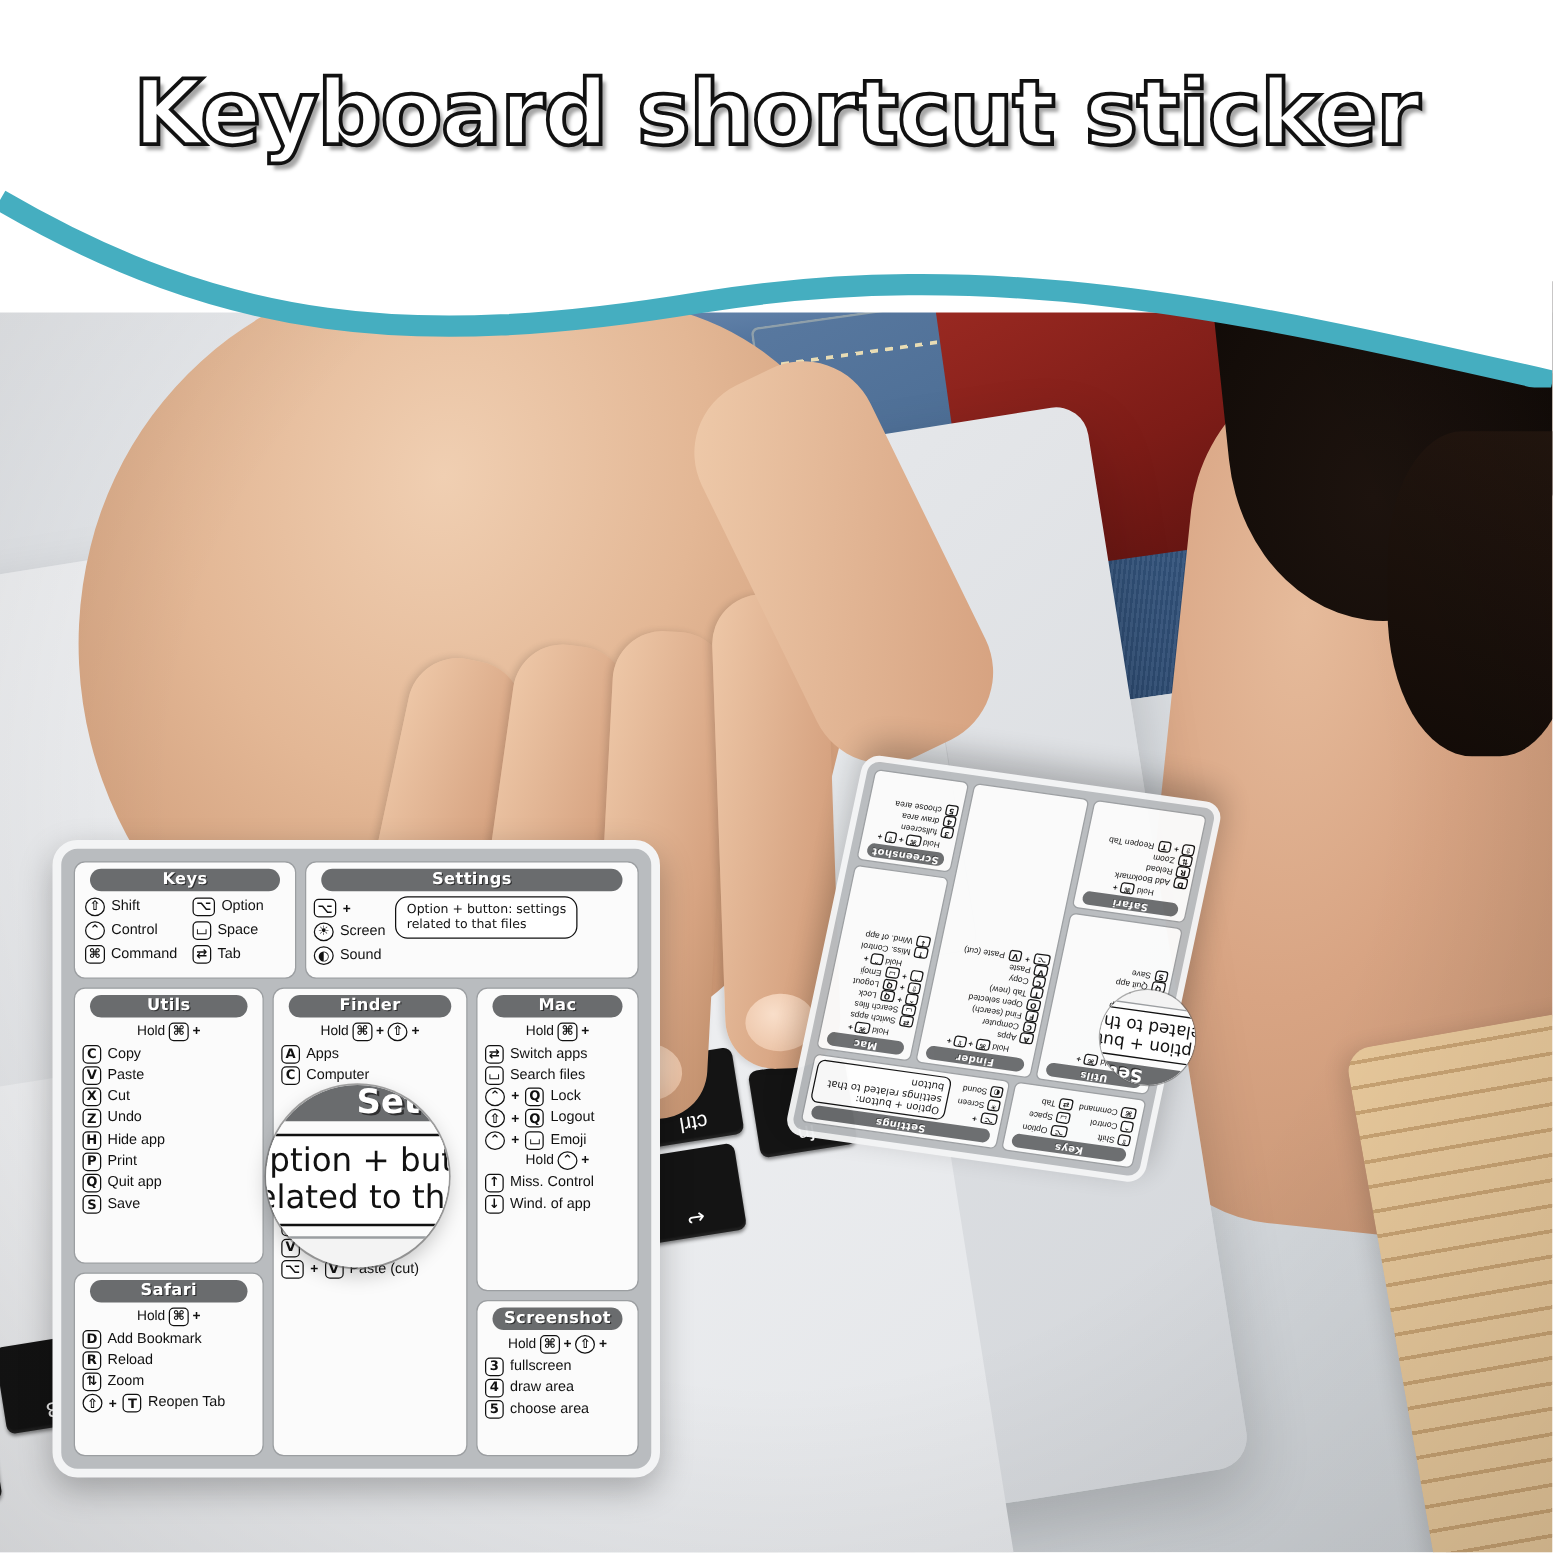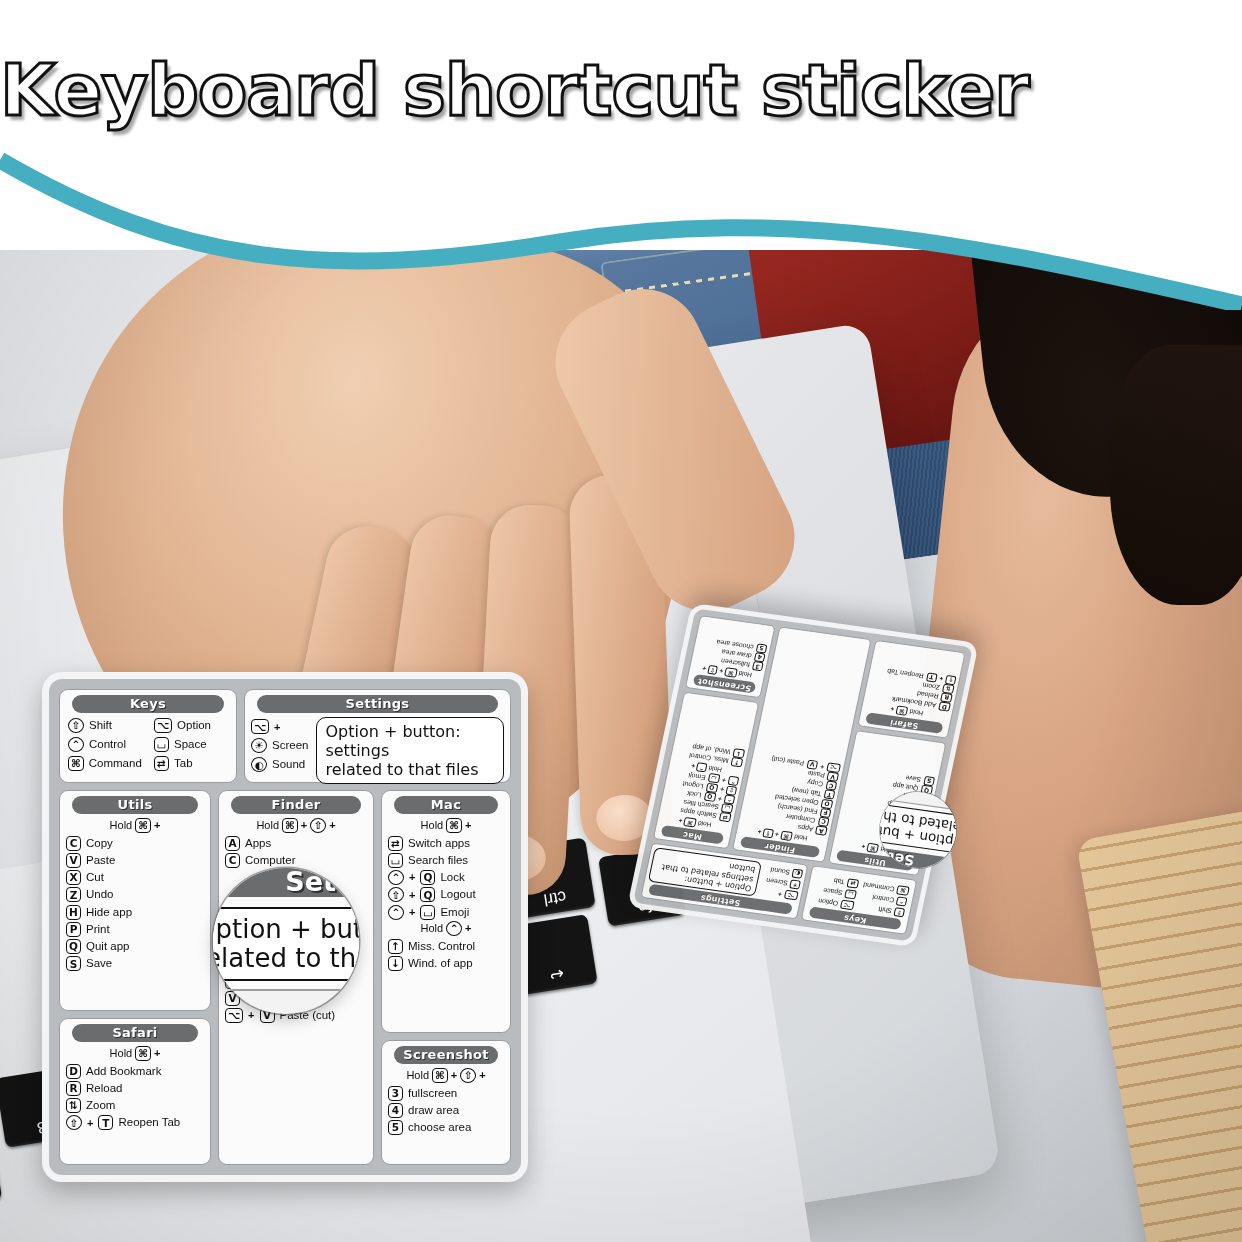--- a/index.html
+++ b/index.html
@@ -7,21 +7,21 @@
     width:1242px;height:1242px;overflow:hidden;
     background:#ffffff;
     font-family:"Liberation Sans", sans-serif;
     position:relative;
   }
   #stage{position:absolute;inset:0;width:1242px;height:1242px;overflow:hidden;background:#fff;}
 
   
   .header-band{position:absolute;left:0;top:0;width:1242px;height:250px;background:#ffffff;z-index:40;}
   .page-title{
-    position:absolute;left:0;top:48px;width:1242px;
+    position:absolute;left:0;top:48px;width:1242px;text-align:center;
     font-family:"DejaVu Sans", sans-serif;
     font-weight:700;font-size:72px;letter-spacing:-1px;
     color:#ffffff;
     -webkit-text-stroke:3px #111;
     text-shadow:4px 5px 3px rgba(0,0,0,.35);
     white-space:nowrap;z-index:45;
   }
   .wave-svg{position:absolute;left:0;top:150px;width:1242px;height:160px;z-index:42;}
 
   
@@ -146,21 +146,21 @@
   .kb{
     display:inline-flex;align-items:center;justify-content:center;
     min-width:15px;height:15px;padding:0 2px;box-sizing:border-box;
     border:1.5px solid #111;border-radius:4px;background:#fff;
     font-size:10.5px;font-weight:700;font-family:"DejaVu Sans",sans-serif;line-height:1;
   }
   .kb.r{border-radius:50%;width:16px;min-width:16px;}
   .plus{font-size:11px;font-weight:700;}
   .note{
     border:1.5px solid #111;border-radius:10px;background:#fff;
-    padding:4px 8px;font-size:16px;line-height:1.2;color:#111;
+    padding:4px 8px;font-size:10px;line-height:1.2;color:#111;
     display:flex;align-items:center;text-align:left;
     font-family:"DejaVu Sans",sans-serif;
   }
 
   
   .r1{height:94px;}
   .c-keys{width:178px;}
   .c-settings{flex:1;}
   .r2{flex:1;}
   .col-a{width:152px;display:flex;flex-direction:column;gap:7px;}

